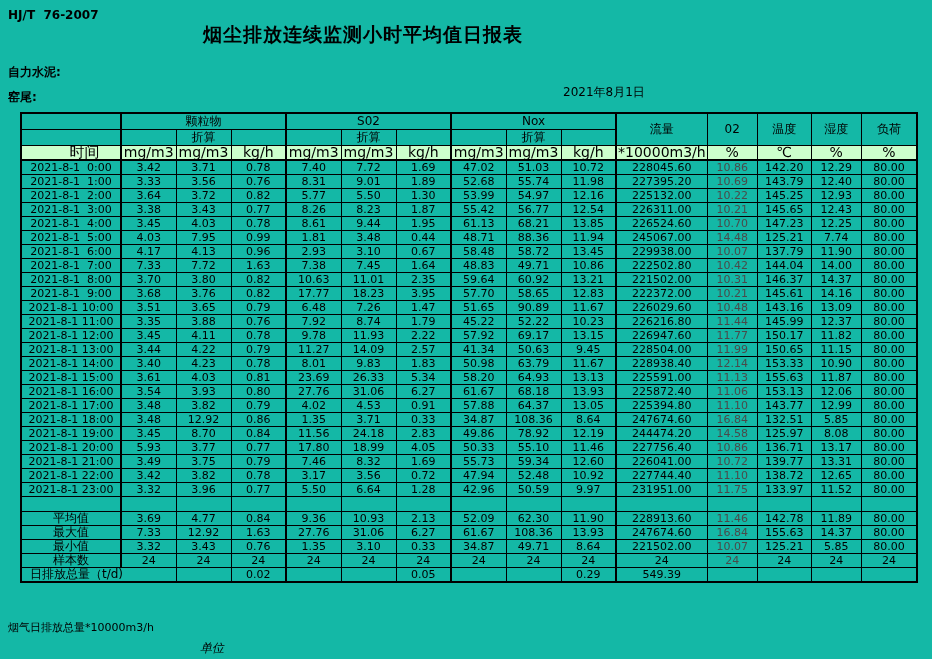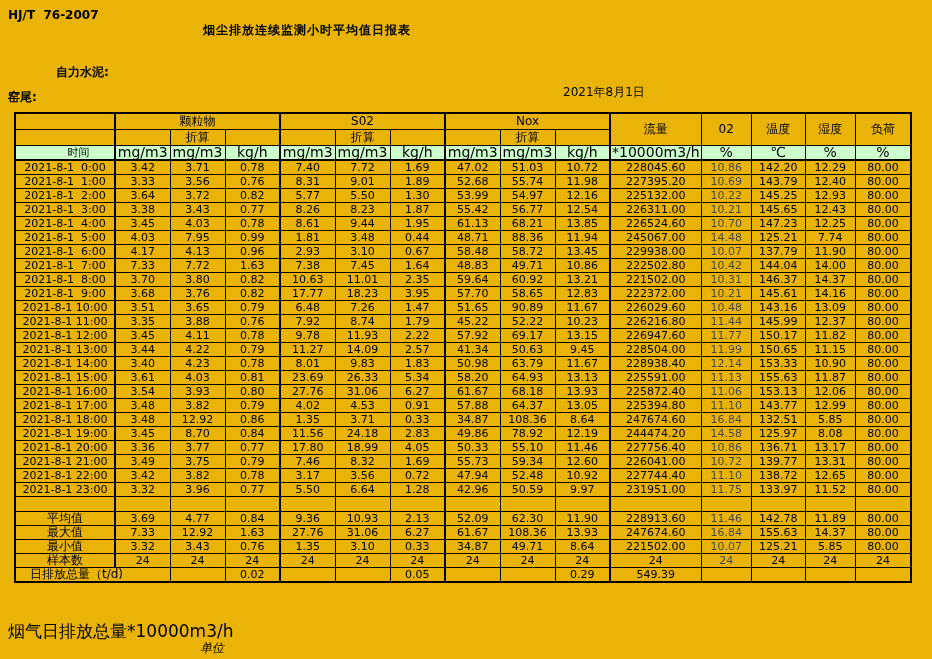--- a/index.html
+++ b/index.html
@@ -1,36 +1,36 @@
 <!DOCTYPE html>
 <html><head>
 <meta charset="utf-8">
 <style>
   * { margin:0; padding:0; box-sizing:border-box; }
   body { background:#fff; font-family:"DejaVu Sans", sans-serif; }
-  .page { position:relative; width:932px; height:659px; background:#eab308; overflow:hidden;
+  .page { position:relative; width:932px; height:659px; background:#14b8a6; overflow:hidden;
           font-family:"DejaVu Sans", sans-serif; color:#000; }
   .std-code { position:absolute; left:8px; top:8px; font-size:12px; font-weight:bold; white-space:pre; }
-  .title { position:absolute; left:203px; top:22px; font-size:12px; font-weight:bold; letter-spacing:1px; }
-  .company { position:absolute; left:8px; top:64px; font-size:12px; font-weight:bold;margin-left:48px; }
+  .title { position:absolute; left:203px; top:22px; font-size:19px; font-weight:bold; letter-spacing:1px; }
+  .company { position:absolute; left:8px; top:64px; font-size:12px; font-weight:bold; }
   .site { position:absolute; left:8px; top:89px; font-size:12px; font-weight:bold; }
   .date { position:absolute; left:563px; top:84px; font-size:12px; }
-  .tbl-wrap { position:absolute; left:14px; top:112px; }
+  .tbl-wrap { position:absolute; left:20px; top:112px; }
   table { border-collapse:collapse; table-layout:fixed; border:2px solid #000; }
   td { border:1px solid #000; font-size:11px; text-align:center; padding:0 1px;
        height:14px; line-height:13px; overflow:hidden; white-space:pre; }
   thead td { font-size:12px; height:16px; }
   tr.units td { background:#ccffcc; font-size:14px; border-bottom-width:2px; height:15px; }
-  tr.units td.time-h { font-size:11px;padding-left:28px; }
+  tr.units td.time-h { font-size:15px;padding-left:28px; }
   td.gl { border-left-width:2px; }
   td.o2 { color:#4a4a4a; }
   tr.spacer td { height:15px; }
   td.slabel { font-size:12px; }
-  td.tlabel { text-align:left; padding-left:14px; font-size:12px; }
-  .foot-note { position:absolute; left:8px; top:620px; font-size:17px; }
+  td.tlabel { text-align:left; padding-left:8px; font-size:12px; }
+  .foot-note { position:absolute; left:8px; top:620px; font-size:11px; }
   .foot-report { position:absolute; left:8px; top:676px; font-size:16px;text-align:center; }
   .foot-unit { position:absolute; left:200px; top:640px; font-size:12px;font-style:italic; }
 </style>
 </head>
 <body>
 
 <div class="page">
   <div class="std-code">HJ/T  76-2007</div>
   <div class="title">烟尘排放连续监测小时平均值日报表</div>
   <div class="company">自力水泥:</div>
@@ -434,21 +434,21 @@
             <td>78.92</td>
             <td>12.19</td>
             <td class="gl">244474.20</td>
             <td class=" o2">14.58</td>
             <td>125.97</td>
             <td>8.08</td>
             <td>80.00</td>
           </tr>
           <tr>
             <td class="time">2021-8-1 20:00</td>
-            <td class="gl">3.36</td>
+            <td class="gl">5.93</td>
             <td>3.77</td>
             <td>0.77</td>
             <td class="gl">17.80</td>
             <td>18.99</td>
             <td>4.05</td>
             <td class="gl">50.33</td>
             <td>55.10</td>
             <td>11.46</td>
             <td class="gl">227756.40</td>
             <td class=" o2">10.86</td>

